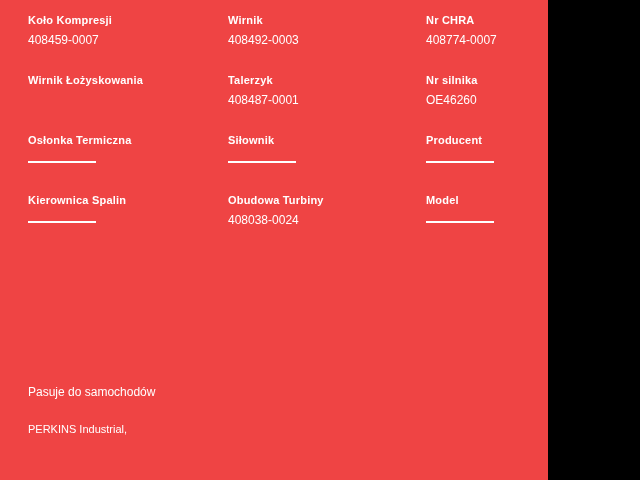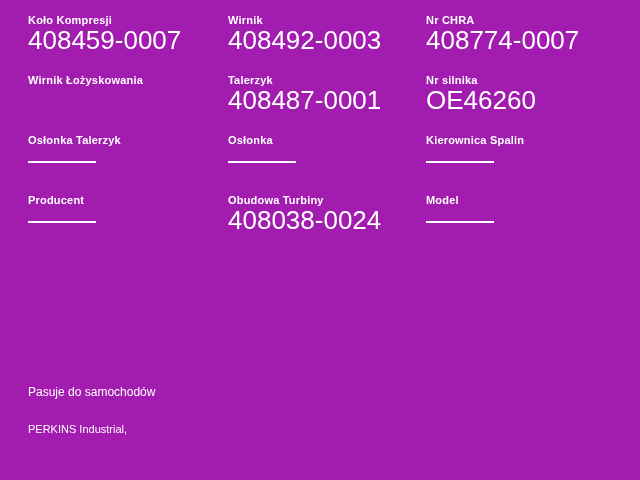--- a/index.html
+++ b/index.html
@@ -9,23 +9,23 @@
   body {
     width: 640px;
     height: 480px;
     background: #000000;
     color: #ffffff;
     font-family: "Liberation Sans", sans-serif;
     overflow: hidden;
   }
   .sheet {
     position: relative;
-    width: 640px;
+    width: 548px;
     height: 480px;
-    background: #a21caf;
+    background: #ef4444;
   }
   .spec-grid {
     position: absolute;
     left: 28px;
     top: 14px;
     width: 590px;
     display: grid;
     grid-template-columns: 200px 198px 192px;
     grid-auto-rows: 60px;
   }
@@ -34,21 +34,21 @@
   }
   .spec-label {
     font-size: 11px;
     font-weight: bold;
     letter-spacing: 0.2px;
     line-height: 13px;
     color: #ffffff;
     white-space: nowrap;
   }
   .spec-value {
-    font-size: 26px;
+    font-size: 12px;
     font-weight: normal;
     line-height: 22px;
     margin-top: 2px;
     color: #ffffff;
     white-space: nowrap;
   }
   .spec-value.empty {
     display: block;
     width: 68px;
     height: 0;
@@ -105,36 +105,36 @@
       <div class="spec-label">Talerzyk</div>
       <div class="spec-value">408487-0001</div>
     </div>
 
     <div class="spec-cell">
       <div class="spec-label">Nr silnika</div>
       <div class="spec-value">OE46260</div>
     </div>
 
     <div class="spec-cell">
-      <div class="spec-label">Osłonka Talerzyk</div>
+      <div class="spec-label">Osłonka Termiczna</div>
       <div class="spec-value empty"></div>
     </div>
 
     <div class="spec-cell">
-      <div class="spec-label">Osłonka</div>
+      <div class="spec-label">Siłownik</div>
+      <div class="spec-value empty"></div>
+    </div>
+
+    <div class="spec-cell">
+      <div class="spec-label">Producent</div>
       <div class="spec-value empty"></div>
     </div>
 
     <div class="spec-cell">
       <div class="spec-label">Kierownica Spalin</div>
-      <div class="spec-value empty"></div>
-    </div>
-
-    <div class="spec-cell">
-      <div class="spec-label">Producent</div>
       <div class="spec-value empty"></div>
     </div>
 
     <div class="spec-cell">
       <div class="spec-label">Obudowa Turbiny</div>
       <div class="spec-value">408038-0024</div>
     </div>
 
     <div class="spec-cell">
       <div class="spec-label">Model</div>

